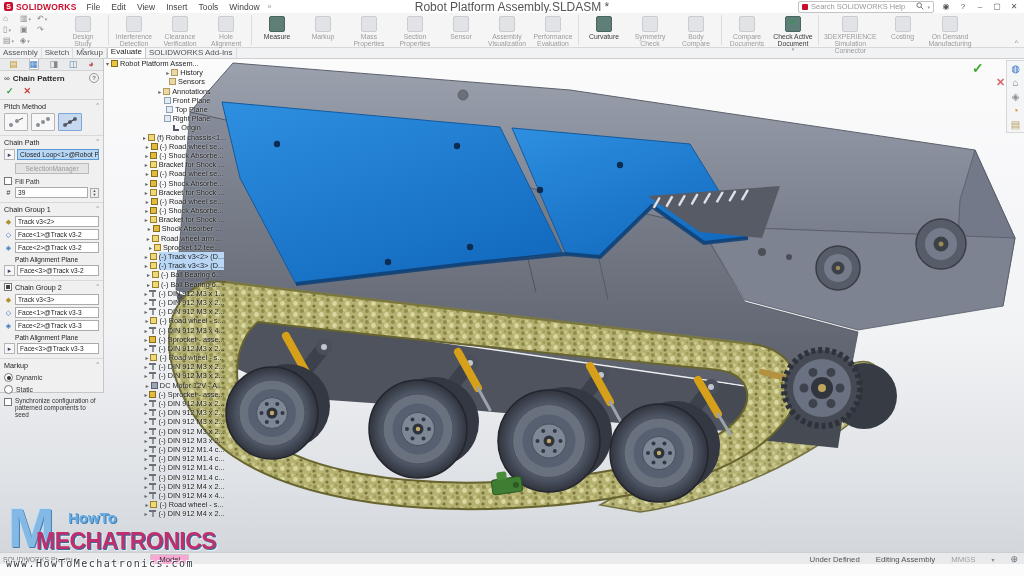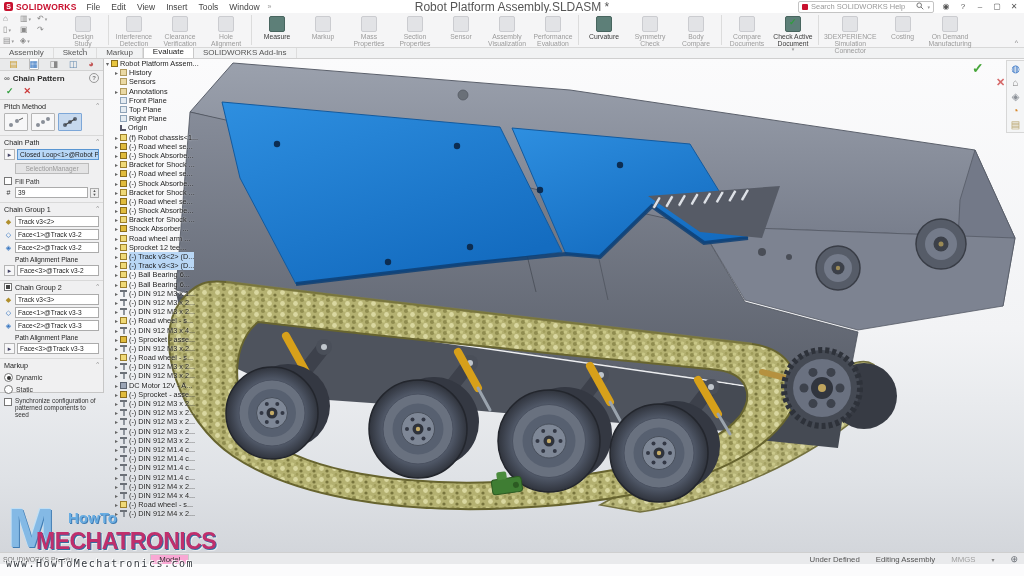--- a/index.html
+++ b/index.html
@@ -39,21 +39,21 @@
   .ricon.color{background:linear-gradient(135deg,#e04444 0%,#e8d83a 30%,#47b24a 55%,#3a8fd8 78%,#7a4fd8 100%);border-color:#999;}
   .ricon.check{background:#f2f3f4;position:relative;}
   .ricon.check::after{content:"✓";position:absolute;left:3px;top:0px;color:#2f9e3c;font-size:9px;font-weight:bold;}
   .rlabel{font-size:6.8px;line-height:7.2px;text-align:center;color:#9b9b9b;white-space:pre-line;margin-top:1px;}
   .rbtn.on .rlabel{color:#3a3a3a;}
   .rcaret{font-size:5px;color:#9b9b9b;line-height:5px;}
   .ribbon-collapse{position:absolute;right:6px;bottom:1px;color:#888;font-size:7px;}
   
   .tabstrip{position:absolute;top:47px;left:0;right:0;height:11px;background:#f1f2f3;border-bottom:1px solid #cfcfcf;
             display:flex;align-items:flex-end;z-index:9;}
-  .tab{font-size:8px;color:#555;padding:1px 9px;border-right:1px solid #ddd;cursor:default;height:9px;line-height:9px;}
+  .tab{font-size:8px;color:#555;padding:1px 3px;border-right:1px solid #ddd;cursor:default;height:9px;line-height:9px;}
   .tab.active{background:#fff;border:1px solid #c9c9c9;border-bottom:none;color:#222;height:10px;}
   
   .viewport{position:absolute;top:58px;left:0;height:494px;width:1024px;
             background:linear-gradient(#fbfbfc 0%,#f2f3f5 55%,#dfe2e6 85%,#d3d6db 100%);z-index:1;}
   svg.model{position:absolute;top:58px;left:0;width:1024px;height:494px;z-index:2;pointer-events:none;}
   
   .headsup{position:absolute;left:440px;top:47px;display:flex;gap:4px;align-items:center;z-index:8;
            color:#6f8ca6;font-size:10px;}
   .hic{display:flex;align-items:center;gap:1px;}
   .hic .g{font-size:10px;line-height:10px;}
@@ -105,21 +105,21 @@
   .radio.sel::after{content:"";position:absolute;inset:1.5px;background:#333;border-radius:50%;}
   .optlbl{font-size:6.8px;}
   .sync{font-size:6.4px;line-height:7px;}
   .plane-lbl{margin:3px 0 0 11px;font-size:6.6px;color:#222;}
   
   .tree{position:absolute;left:104px;top:59px;width:150px;z-index:4;font-size:7.3px;color:#1c1c1c;}
   .trow{display:flex;align-items:center;height:9.2px;white-space:nowrap;}
   .trow .lbl{overflow:hidden;text-overflow:ellipsis;max-width:118px;text-shadow:0 0 2px rgba(255,255,255,.9);}
   .trow.sel .lbl{background:#b9d7f5;text-shadow:none;}
   .trow .arr{width:7px;flex:none;color:#666;font-size:6px;text-align:center;}
-  .trow.lv1{padding-left:9px;}
+  .trow.lv1{padding-left:9px;justify-content:center;}
   .ticon{width:7px;height:7px;display:inline-block;margin-right:2px;flex:none;box-sizing:border-box;}
   .t-assembly{background:#e8c53e;border:1px solid #8a6d1c;}
   .t-subasm{background:#e0bb3c;border:1px solid #8a6d1c;}
   .t-part{background:#efd977;border:1px solid #9c7f2a;}
   .t-folder{background:#ead9a4;border:1px solid #b09a5e;}
   .t-plane{background:#e4ebf1;border:1px solid #8fa3b8;}
   .t-origin{border-left:2px solid #556;border-bottom:2px solid #556;background:transparent;width:6px;height:6px;}
   .t-screw{position:relative;background:transparent;}
   .t-screw::before{content:"";position:absolute;left:0;top:0;width:7px;height:2px;background:#6b7077;}
   .t-screw::after{content:"";position:absolute;left:2.5px;top:2px;width:2px;height:5px;background:#8e949c;}

